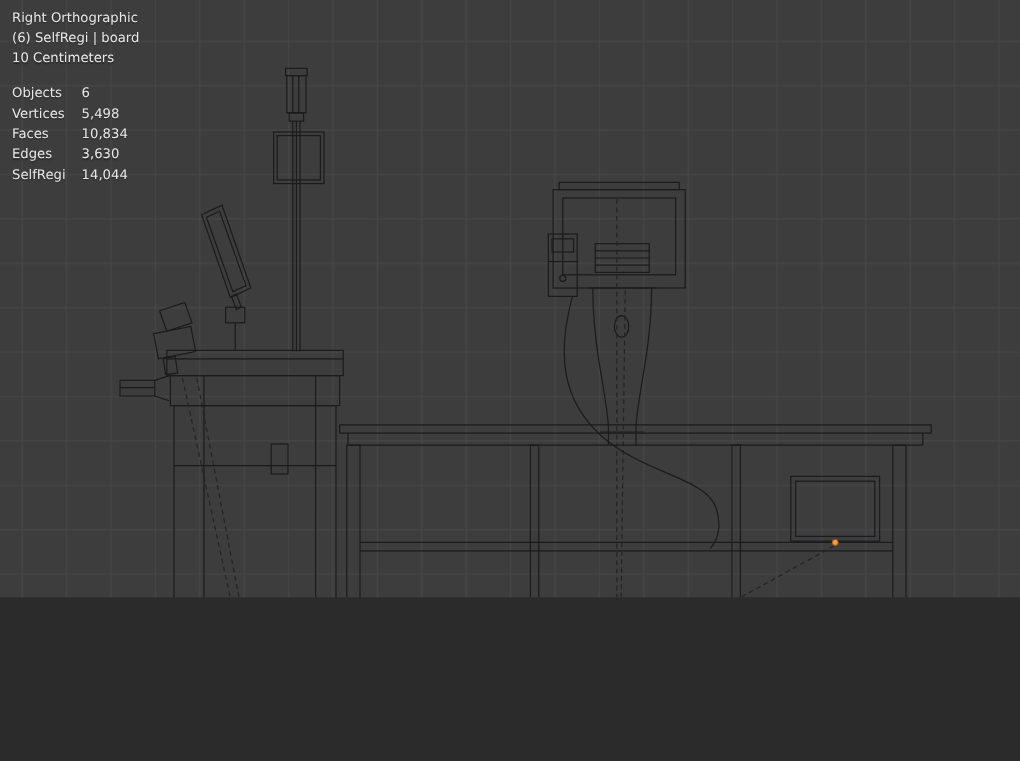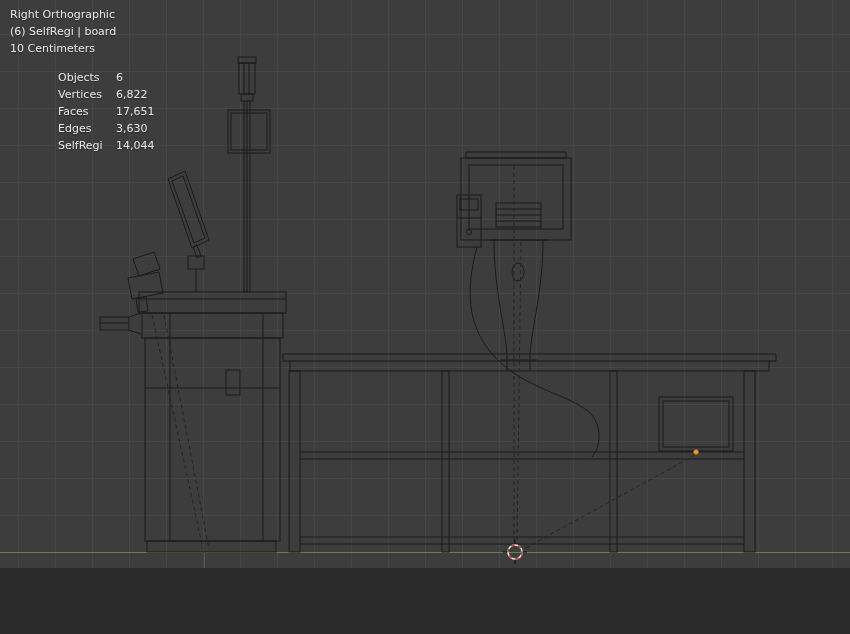--- a/index.html
+++ b/index.html
@@ -1,30 +1,30 @@
 <!DOCTYPE html>
 <html><head>
 <meta charset="utf-8">
 <style>
   html,body{margin:0;padding:0;background:#2b2b2b;}
   .viewport{
     position:relative;
-    width:850px;height:568px;
+    width:850px;height:498px;
     background:#3d3d3d;
     overflow:hidden;
     font-family:"DejaVu Sans", sans-serif;
   }
   .scene{position:absolute;inset:0;display:block;}
   .overlay{
     position:absolute;top:6px;left:10px;
     color:#e9e9e9;font-size:11px;line-height:17px;
     text-shadow:0 1px 1px rgba(0,0,0,.35);
     pointer-events:none;
   }
-  .stats{margin-top:12px;margin-left:48px;}
+  .stats{margin-top:12px;}
   .stat-row{display:flex;}
   .stat-label{width:58px;}
   .stat-value{}
 </style>
 </head>
 <body>
 
 <div class="viewport">
 
   <svg class="scene" width="850" height="634" viewBox="0 0 850 634">
@@ -128,25 +128,25 @@
     <div>(6) SelfRegi | board</div>
     <div>10 Centimeters</div>
 
     <div class="stats">
       <div class="stat-row">
         <span class="stat-label">Objects</span>
         <span class="stat-value">6</span>
       </div>
       <div class="stat-row">
         <span class="stat-label">Vertices</span>
-        <span class="stat-value">6,822</span>
+        <span class="stat-value">5,498</span>
       </div>
       <div class="stat-row">
         <span class="stat-label">Faces</span>
-        <span class="stat-value">17,651</span>
+        <span class="stat-value">10,834</span>
       </div>
       <div class="stat-row">
         <span class="stat-label">Edges</span>
         <span class="stat-value">3,630</span>
       </div>
       <div class="stat-row">
         <span class="stat-label">SelfRegi</span>
         <span class="stat-value">14,044</span>
       </div>
     </div>

